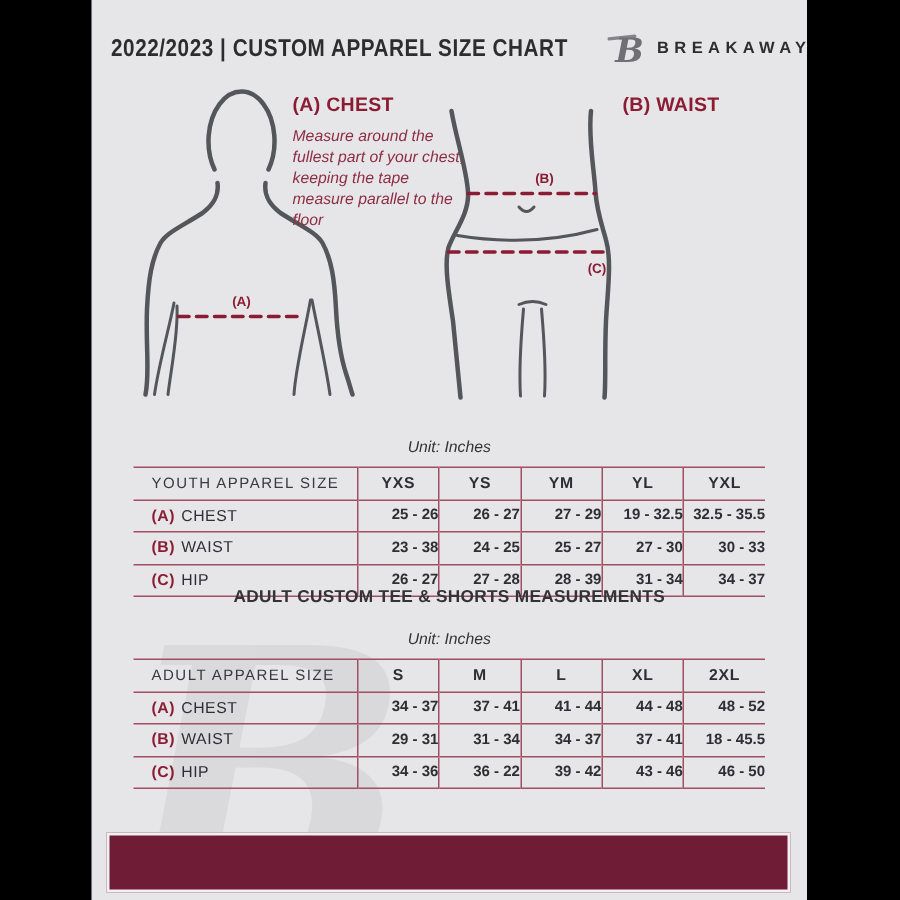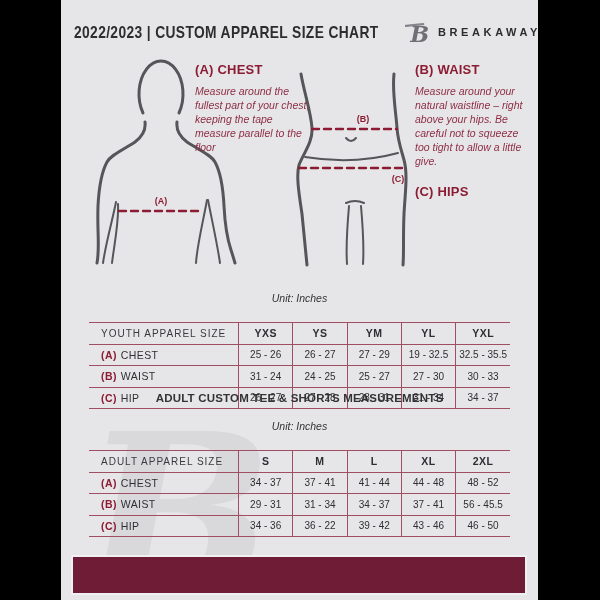--- a/index.html
+++ b/index.html
@@ -27,29 +27,29 @@
   .fig{position:absolute;}
   .fig path{fill:none;stroke:#55565a;stroke-linecap:round;}
   .fig .outline{stroke-width:3px;}
   .fig .detail{stroke-width:2px;}
   .fig .dash{stroke:#8c1c33;stroke-width:2.4px;stroke-dasharray:7 5;}
   .fig text{font-family:"Liberation Sans",sans-serif;font-size:9px;font-weight:bold;fill:#8c1c33;}
   
   .tsec{position:absolute;left:28px;width:421px;z-index:1;}
   .t-title{text-align:center;font-size:11.5px;font-weight:800;color:#333336;letter-spacing:.2px;}
   .t-unit{text-align:center;font-size:10.5px;font-style:italic;color:#333336;margin-top:16px;}
-  table{width:421px;border-collapse:collapse;table-layout:fixed;margin-top:18px;
+  table{width:421px;border-collapse:collapse;table-layout:fixed;margin-top:7px;
         border-bottom:1.5px solid #a04f63;}
   td{height:20.5px;border-top:1.5px solid #a04f63;padding:0;}
   td.szhdr{width:137px;font-size:10px;color:#3a3a3e;letter-spacing:1px;padding-left:12px;}
   td.colhdr{font-size:10.5px;font-weight:800;color:#2f2f33;text-align:center;letter-spacing:.5px;
             border-left:1.5px solid #a04f63;}
   td.lbl{padding-left:12px;font-size:10.5px;color:#2f2f33;letter-spacing:.4px;}
   td.lbl .pfx{color:#8c1c33;font-weight:800;margin-right:4px;}
-  td.val{font-size:10px;color:#2f2f33;text-align:center;border-left:1.5px solid #a04f63;}
+  td.val{font-size:10px;color:#2f2f33;text-align:right;border-left:1.5px solid #a04f63;font-weight:bold;}
   
   .footer-bar{position:absolute;left:10px;top:555px;width:452px;height:36px;
               background:#6f1d36;border:2px solid #f0eff1;z-index:2;}
   .watermark{position:absolute;left:22px;top:404px;z-index:0;opacity:.13;}
   .wm-b{font-family:"DejaVu Serif",serif;font-style:italic;font-weight:bold;
         font-size:225px;line-height:1;color:#8a8a94;}
 </style>
 </head>
 <body>
 
@@ -94,25 +94,23 @@
       <path class="detail" d="M 58 142 C 56 165 55 185 56 200"></path>
       <path class="detail" d="M 70 142 C 72 165 73 185 72 200"></path>
       <path class="dash" d="M 21 65 L 106 65"></path>
       <text x="72" y="58" text-anchor="middle">(B)</text>
       <path class="dash" d="M 8 104 L 112 104"></path>
       <text x="107" y="118" text-anchor="middle">(C)</text>
     </svg>
 
     <div class="guide" style="left:354px;top:6px;width:114px">
       <p class="guide-h">(B) WAIST</p>
-      <p class="guide-b">Measure around your natural waistline – right above your hips. Be careful not to squeeze too tight to allow a little give.</p>
     </div>
 
     <div class="guide" style="left:354px;top:128px;width:114px">
-      <p class="guide-h">(C) HIPS</p>
     </div>
   </div>
 
   <div class="watermark">
     <div class="wm-b">B</div>
   </div>
 
   <div class="tsec" style="top:276px">
     <div class="t-unit">Unit: Inches</div>
     <table>
@@ -128,31 +126,31 @@
       <tr>
         <td class="lbl"><span class="pfx">(A)</span><span>CHEST</span></td>
         <td class="val">25 - 26</td>
         <td class="val">26 - 27</td>
         <td class="val">27 - 29</td>
         <td class="val">19 - 32.5</td>
         <td class="val">32.5 - 35.5</td>
       </tr>
       <tr>
         <td class="lbl"><span class="pfx">(B)</span><span>WAIST</span></td>
-        <td class="val">31 - 24</td>
+        <td class="val">23 - 38</td>
         <td class="val">24 - 25</td>
         <td class="val">25 - 27</td>
         <td class="val">27 - 30</td>
         <td class="val">30 - 33</td>
       </tr>
       <tr>
         <td class="lbl"><span class="pfx">(C)</span><span>HIP</span></td>
         <td class="val">26 - 27</td>
         <td class="val">27 - 28</td>
-        <td class="val">28 - 31</td>
+        <td class="val">28 - 39</td>
         <td class="val">31 - 34</td>
         <td class="val">34 - 37</td>
       </tr>
     </tbody>
       </table>
   </div>
 
   <div class="tsec" style="top:392px">
     <div class="t-title">ADULT CUSTOM TEE &amp; SHORTS MEASUREMENTS</div>
     <div class="t-unit">Unit: Inches</div>
@@ -173,21 +171,21 @@
         <td class="val">41 - 44</td>
         <td class="val">44 - 48</td>
         <td class="val">48 - 52</td>
       </tr>
       <tr>
         <td class="lbl"><span class="pfx">(B)</span><span>WAIST</span></td>
         <td class="val">29 - 31</td>
         <td class="val">31 - 34</td>
         <td class="val">34 - 37</td>
         <td class="val">37 - 41</td>
-        <td class="val">56 - 45.5</td>
+        <td class="val">18 - 45.5</td>
       </tr>
       <tr>
         <td class="lbl"><span class="pfx">(C)</span><span>HIP</span></td>
         <td class="val">34 - 36</td>
         <td class="val">36 - 22</td>
         <td class="val">39 - 42</td>
         <td class="val">43 - 46</td>
         <td class="val">46 - 50</td>
       </tr>
     </tbody>

